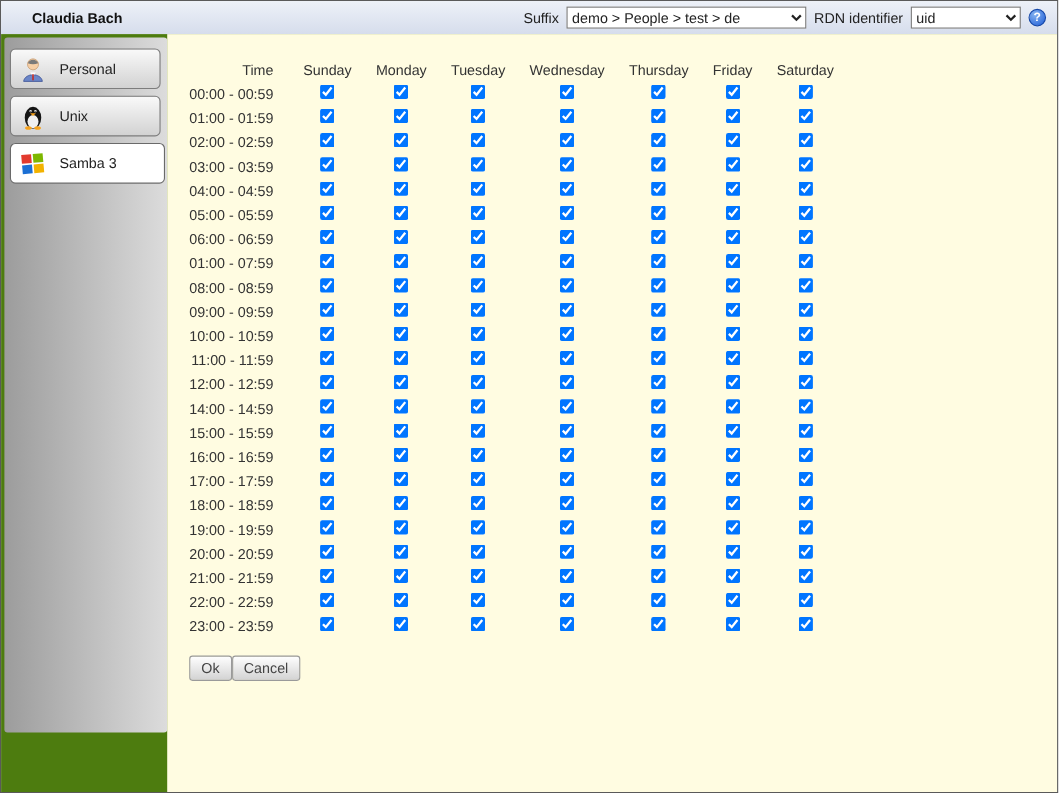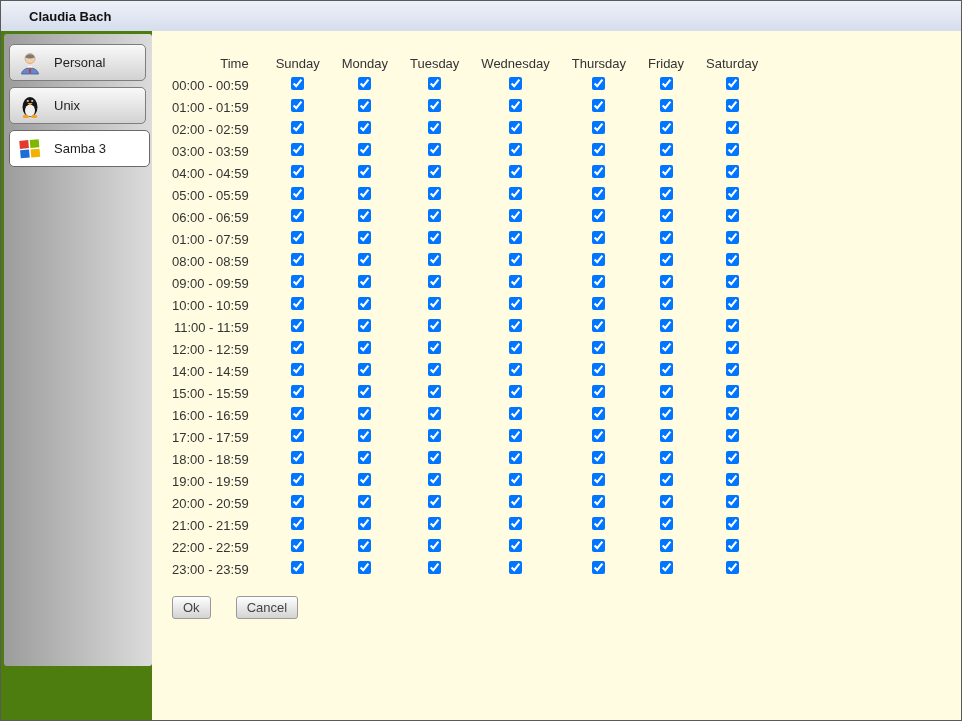--- a/index.html
+++ b/index.html
@@ -82,35 +82,46 @@
   }
   table.schedule { border-collapse:collapse; }
   table.schedule th, table.schedule td {
     font-weight:normal; text-align:center;
     padding:3px 11px; height:17px; color:#333;
     white-space:nowrap;
   }
   table.schedule .time-col { text-align:right; padding-left:0; padding-right:16px; }
   table.schedule input[type=checkbox] { margin:0; width:13px; height:13px; cursor:pointer; }
 
-  .buttons { margin-top:16px; display:flex; gap:25px; }
+  .buttons { margin-top:16px; display:flex; gap:0; }
   .buttons button {
     font-family:"Liberation Sans", sans-serif; font-size:13px; color:#444;
     background:linear-gradient(#fefefe,#d3d3d3);
     border:1px solid #9a9a9a; border-radius:3px;
     padding:3px 10px; cursor:pointer;
   }
 </style>
 </head>
 <body>
 
 <div class="window">
 
   <div class="titlebar">
     <span class="username">Claudia Bach</span>
+    <div class="header-right">
+      <span class="hdr-label">Suffix</span>
+      <select class="suffix-select">
+        <option>demo &gt; People &gt; test &gt; de</option>
+      </select>
+      <span class="hdr-label">RDN identifier</span>
+      <select class="rdn-select">
+        <option>uid</option>
+      </select>
+      <span class="help">?</span>
+    </div>
   </div>
 
 
   <div class="body-row">
 
     <div class="sidebar">
 
       <div class="tab">
         <span class="tab-icon">
           <svg width="26" height="26" viewBox="0 0 26 26">

